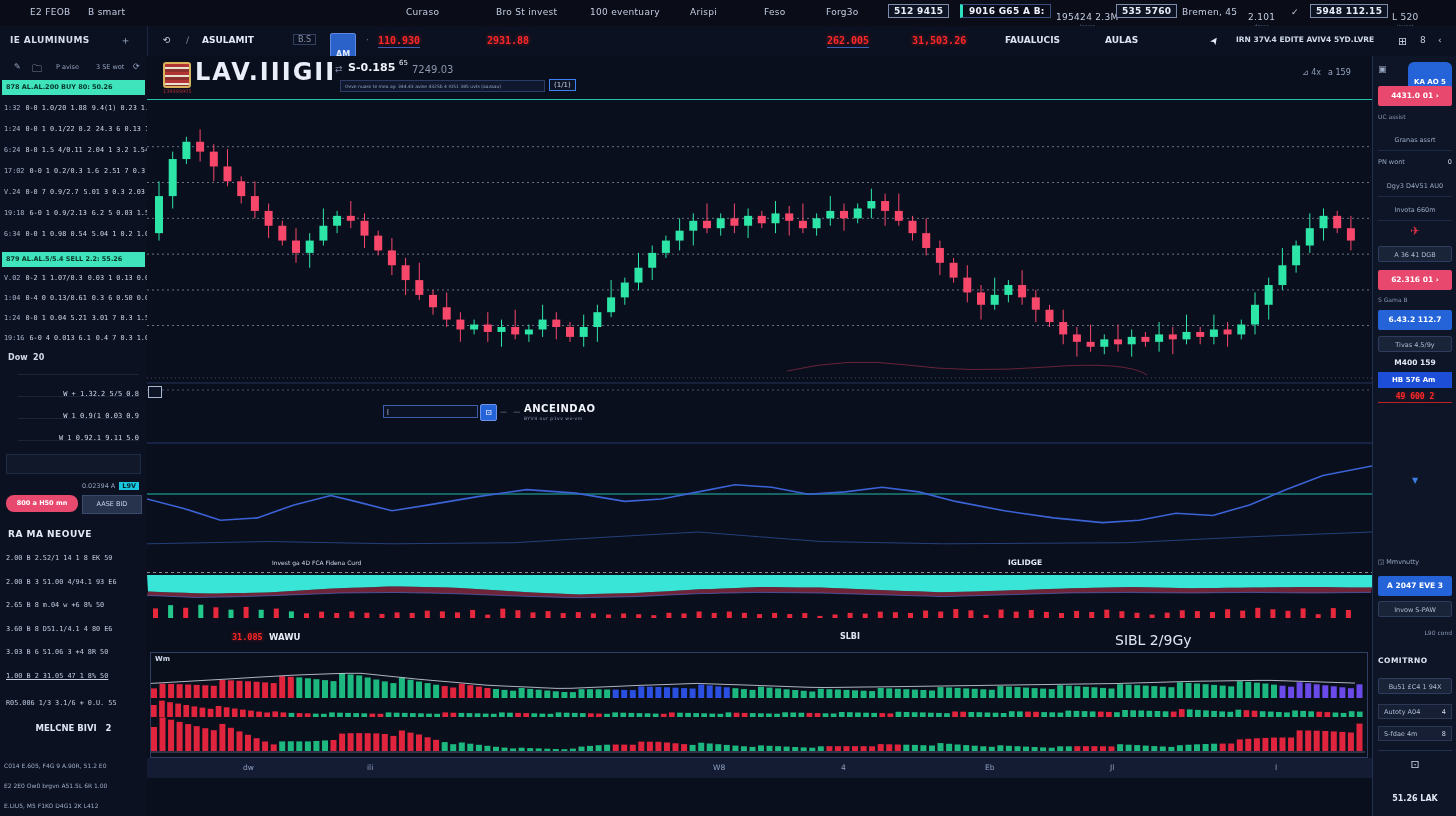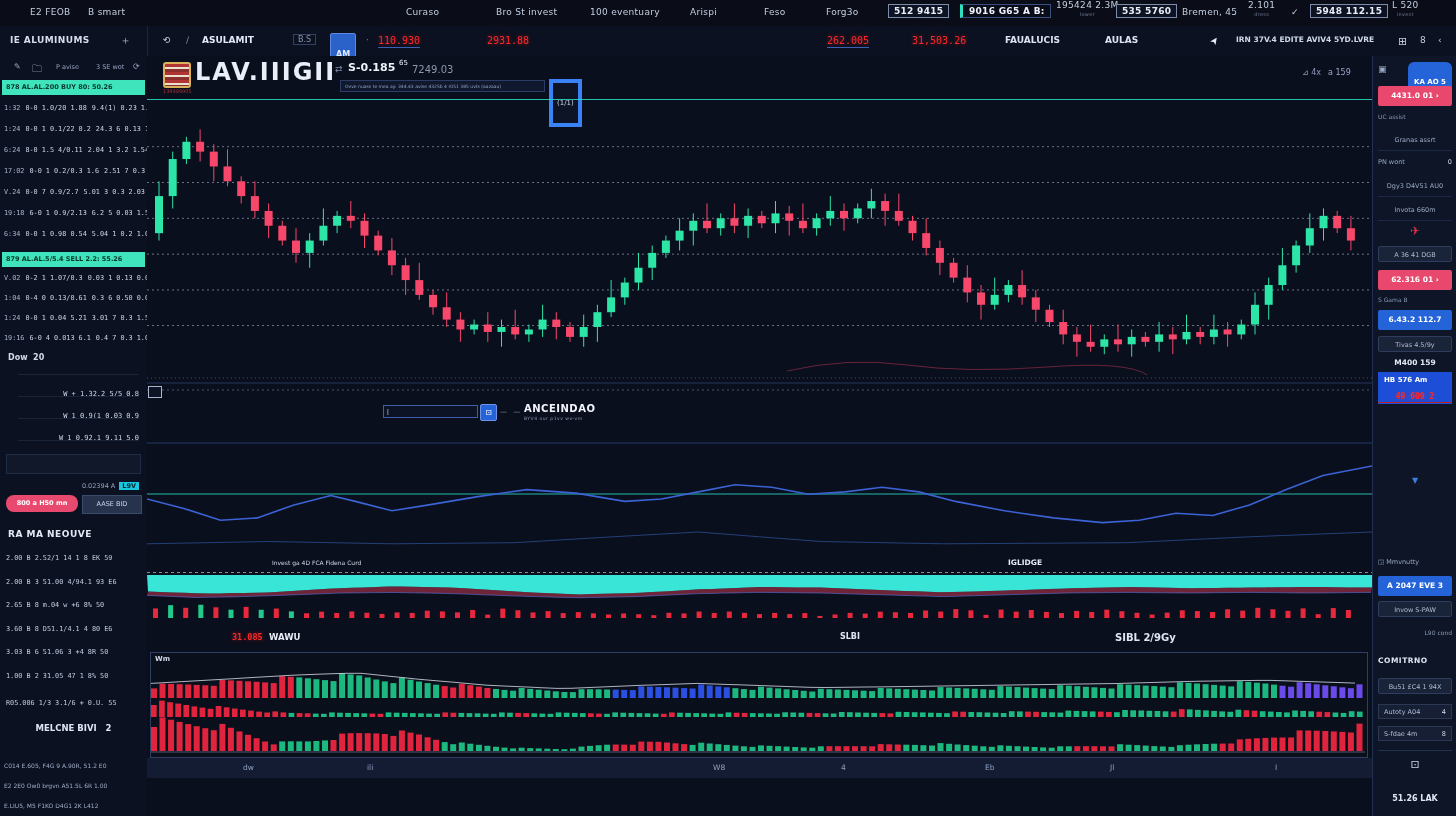--- a/index.html
+++ b/index.html
@@ -5,25 +5,25 @@
   html,body{margin:0;padding:0;background:#05080f;}
   #app{position:relative;width:1456px;height:816px;background:#070b14;overflow:hidden;
        font-family:"DejaVu Sans",sans-serif;color:#c7d2e6;}
   .abs{position:absolute;}
   
   #menubar{position:absolute;left:0;top:0;width:1456px;height:26px;background:#0a0d17;border-bottom:1px solid #1c2640;}
   .mi{position:absolute;top:7px;font-size:9px;color:#c3cde2;white-space:nowrap;letter-spacing:.3px;}
   .mi.box{border:1px solid #7e8cab;padding:1px 5px;top:4px;font-weight:bold;color:#e8eef9;background:#0d1322;}
   .mi.teal{border-left:3px solid #2fe0c0;padding:1px 5px 1px 6px;top:4px;font-weight:bold;color:#eef3fc;border-top:1px solid #39507e;border-bottom:1px solid #39507e;border-right:1px solid #39507e;}
   .mi .sub{display:block;font-size:5px;color:#6d7a96;text-align:center;margin-top:1px;}
-  .mi.subbed{top:0;text-align:center;}
+  .mi.subbed{top:12px;text-align:center;}
   
   #toolbar{position:absolute;left:0;top:26px;width:1456px;height:30px;background:#0b1120;border-bottom:1px solid #1b2942;}
   .tb{position:absolute;top:9px;font-size:9px;color:#c3cde2;white-space:nowrap;}
-  .led{font-family:"DejaVu Sans Mono",monospace;font-weight:normal;color:#ff2727;text-shadow:0 0 4px rgba(255,40,40,.55);font-size:10px;}
+  .led{font-family:"DejaVu Sans Mono",monospace;font-weight:bold;color:#ff2727;text-shadow:0 0 4px rgba(255,40,40,.55);font-size:10px;}
   .ledu{border-bottom:1px solid #3a62b8;padding-bottom:1px;}
   .chip-dim{border:1px solid #32415f;color:#8794ad;padding:0 4px;font-size:8px;top:8px;}
   .btn-am{background:#2a62c9;color:#dfe9fb;border:1px solid #5d8ae0;border-radius:2px;padding:16px 5px;font-size:8px;font-weight:bold;top:7px;}
   
   #sidebar{position:absolute;left:0;top:26px;width:147px;height:790px;background:#0b1120;border-right:1px solid #1b2740;}
   #sb-header{position:absolute;left:0;top:0;width:147px;height:30px;}
   .sb-title{position:absolute;left:10px;top:9px;font-size:9px;font-weight:bold;color:#d5dded;letter-spacing:.4px;}
   .sb-plus{position:absolute;left:120px;top:7px;font-size:11px;color:#9aa8c4;}
   #sb-icons{position:absolute;left:0;top:32px;width:147px;height:22px;font-size:8px;color:#93a1bd;}
   .teal-row{position:absolute;left:2px;width:143px;height:15px;background:#3fe4bd;color:#073628;font-size:6.5px;font-weight:bold;line-height:15px;padding-left:4px;box-sizing:border-box;white-space:nowrap;overflow:hidden;}
@@ -46,61 +46,61 @@
   #chart-logo{position:absolute;left:16px;top:6px;width:24px;height:22px;border-radius:3px;border:2px solid #d9b35c;
      background:repeating-linear-gradient(180deg,#b23434 0 3px,#e8e2cf 3px 5px,#8c2f2f 5px 8px);}
   #big-title{position:absolute;left:48px;top:2px;font-size:24px;font-weight:bold;color:#e9eef8;letter-spacing:2px;font-family:"DejaVu Sans",sans-serif;}
   #logo-sub{position:absolute;left:16px;top:32px;font-size:5px;color:#a82d38;}
   #hdr-ico{position:absolute;left:188px;top:8px;font-size:9px;color:#7d8aa6;}
   #price-main{position:absolute;left:201px;top:5px;font-size:11px;font-weight:bold;color:#eef2fa;}
   #price-sup{position:absolute;left:252px;top:3px;font-size:7px;color:#eef2fa;}
   #price-2{position:absolute;left:265px;top:8px;font-size:10px;color:#8b97ad;}
   #info-bar{position:absolute;left:193px;top:24px;width:205px;height:12px;border:1px solid #2c3c66;background:rgba(18,28,52,.7);
      font-size:4.5px;color:#93a2c0;line-height:12px;padding:0 4px;white-space:nowrap;overflow:hidden;box-sizing:border-box;}
-  #pager{position:absolute;left:402px;top:23px;border:4px solid #3b82f6;font-size:7px;color:#cdd6ea;padding:16px 4px;background:#0d1426;}
+  #pager{position:absolute;left:402px;top:23px;border:1px solid #3b82f6;font-size:7px;color:#cdd6ea;padding:1px 4px;background:#0d1426;}
   #corner-ico{position:absolute;left:1155px;top:12px;font-size:8px;color:#8b98b4;}
   #corner-txt{position:absolute;left:1181px;top:12px;font-size:8px;color:#9aa8c4;}
   #teal-line{position:absolute;left:0;top:43px;width:1225px;height:1px;background:#2adfc2;opacity:.85;}
   #candles{position:absolute;left:0;top:43px;}
   #edge-box{position:absolute;left:1px;top:330px;width:12px;height:10px;border:1px solid #aab6d0;background:#0d1426;}
   
   #ov-input{position:absolute;left:236px;top:349px;width:95px;height:13px;border:1px solid #3f5fae;background:#0c1324;font-size:7px;color:#c7d2e6;padding:0 3px;box-sizing:border-box;}
   #ov-btn{position:absolute;left:333px;top:348px;width:15px;height:15px;background:#2563d9;border:1px solid #6b93e8;color:#fff;font-size:8px;line-height:15px;text-align:center;border-radius:2px;}
   #ov-dash{position:absolute;left:353px;top:352px;font-size:7px;color:#8794ad;letter-spacing:2px;}
   #ov-label{position:absolute;left:377px;top:347px;font-size:10px;font-weight:bold;color:#f2f5fc;letter-spacing:.5px;}
   #ov-sub{position:absolute;left:377px;top:360px;font-size:4.5px;color:#8b98b6;letter-spacing:.5px;}
   #rsi{position:absolute;left:0;top:372px;}
   #lbl-mid-left{position:absolute;left:125px;top:503px;font-size:6px;color:#cfd9eb;}
   #lbl-mid-right{position:absolute;left:861px;top:502px;font-size:7.5px;font-weight:bold;color:#e6ecf7;}
   #ribbon{position:absolute;left:0;top:515px;}
   #rib-red{position:absolute;left:85px;top:576px;font-size:8.5px;font-weight:bold;color:#ff2727;font-family:"DejaVu Sans Mono",monospace;text-shadow:0 0 4px rgba(255,40,40,.5);}
   #rib-white{position:absolute;left:122px;top:576px;font-size:8.5px;font-weight:bold;color:#e9eef8;}
   #rib-c{position:absolute;left:693px;top:576px;font-size:8px;font-weight:bold;color:#dfe6f3;}
-  #rib-r{position:absolute;left:968px;top:576px;font-size:10px;font-weight:bold;color:#dfe6f3;}
+  #rib-r{position:absolute;left:968px;top:576px;font-size:14px;font-weight:normal;color:#dfe6f3;}
   #osc-box{position:absolute;left:3px;top:596px;width:1216px;height:104px;border:1px solid #303e63;background:#0a0f1c;}
   #osc-label{position:absolute;left:4px;top:2px;font-size:7px;font-weight:bold;color:#cfd9eb;}
   
   #xaxis{position:absolute;left:0;top:702px;width:1225px;height:20px;background:#131c32;}
   .tick{position:absolute;top:5px;font-size:7.5px;color:#8fa0c2;}
   #status{position:absolute;left:0;top:722px;width:1225px;height:24px;background:#0a101f;}
   .st{position:absolute;top:7px;font-size:8px;color:#b8c6e0;white-space:nowrap;}
   .st.red{color:#ff2727;font-weight:bold;text-shadow:0 0 4px rgba(255,40,40,.5);}
   
   #rpanel{position:absolute;left:1372px;top:56px;width:84px;height:760px;background:#0d1526;border-left:1px solid #223052;}
   .rp{position:absolute;left:5px;width:74px;box-sizing:border-box;text-align:center;white-space:nowrap;overflow:hidden;}
   .rp.btn-red{background:#e8486e;color:#fff;font-size:7.5px;font-weight:bold;height:20px;line-height:20px;border-radius:2px;}
   .rp.btn-blue{background:#2563d9;color:#fff;font-size:7.5px;font-weight:bold;height:20px;line-height:20px;border-radius:2px;}
   .rp.btn-dark{background:#1a2438;border:1px solid #2e3d5e;color:#aebbd4;font-size:6.5px;height:16px;line-height:16px;border-radius:2px;}
   .rp.tiny{font-size:6px;color:#8b98b6;text-align:left;}
   .rp.tiny-r{font-size:6px;color:#8b98b6;text-align:right;}
   .rp.dim{font-size:6.5px;color:#9aa8c4;border-bottom:1px solid #1c2944;padding-bottom:6px;}
   .rp.kv{font-size:6.5px;color:#9aa8c4;text-align:left;}
   .rp.kv .v{float:right;color:#d5dded;}
   .rp.text{font-size:7.5px;font-weight:bold;color:#e3eaf6;}
-  .rp.row-blue{background:#1d4ed8;color:#fff;font-size:7px;font-weight:bold;height:32px;line-height:16px;text-align:left;padding-left:6px;}
+  .rp.row-blue{background:#1d4ed8;color:#fff;font-size:7px;font-weight:bold;height:16px;line-height:16px;text-align:left;padding-left:14px;}
   .rp.red-ul{color:#ff2727;font-family:"DejaVu Sans Mono",monospace;font-weight:bold;font-size:8px;border-bottom:1px solid #b22;padding-bottom:1px;text-shadow:0 0 4px rgba(255,40,40,.5);}
   .rp.heading{font-size:7.5px;font-weight:bold;color:#dfe6f3;text-align:left;letter-spacing:.5px;}
   .rp.kv-dark{background:#161f33;border:1px solid #2a3854;color:#aebbd4;font-size:6.5px;height:15px;line-height:15px;text-align:left;padding:0 5px;}
   .rp.kv-dark .v{float:right;color:#d5dded;}
   .rp.plane{color:#e03048;font-size:12px;}
   .rp.tri{color:#3b7de0;font-size:8px;}
   .rp.icon{color:#cdd6ea;font-size:11px;}
   .rp.label{font-size:8px;font-weight:bold;color:#dfe6f3;}
   .rp.chip{text-align:right;}
   .rp.chip .chipbtn{display:inline-block;background:#2563d9;color:#fff;font-size:7px;font-weight:bold;padding:16px 6px;border-radius:6px;}
@@ -239,21 +239,21 @@
     </div>
     <div class="btn-pill-red" style="top:469px">800 a H50 mn</div>
     <div class="btn-pill-gray" style="top:469px">AASE BID</div>
     <div class="sb-heading" style="top:503px">RA MA NEOUVE</div>
     <div id="sb-list">
         <div class="sb-li" style="top: 528px;">2.00 B 2.52/1  14 1 8 EK 59</div>
         <div class="sb-li" style="top: 551.5px;">2.00 B 3 51.00  4/94.1 93 E6</div>
         <div class="sb-li" style="top: 575px;">2.65 B 8 m.04  w +6 8% 50</div>
         <div class="sb-li" style="top: 598.5px;">3.60 B 8 D51.1/4.1  4 80 E6</div>
         <div class="sb-li" style="top: 622px;">3.03 B 6 51.06  3 +4 8R 50</div>
-        <div class="sb-li" style="top: 645.5px;">1.00 B 2 31.05  47 1 8% 50</div>
+        <div class="sb-li" style="top: 645.5px; text-decoration: underline;">1.00 B 2 31.05  47 1 8% 50</div>
       </div>
     <div class="sb-li" style="top:673px">R05.006  1/3 3.1/6      + 0.U. 55</div>
     <div class="sb-mel" style="top:697px"><span>MELCNE BIVI</span>&nbsp;&nbsp;&nbsp;<span>2</span></div>
     <div id="sb-tiny">
         <div class="sb-tiny" style="top: 736px;">C014  E.605, F4G 9 A.90R,  51.2  E0</div>
         <div class="sb-tiny" style="top: 756px;">E2 2E0  Ow0 brgvn  A51.5L 6R  1.00</div>
         <div class="sb-tiny" style="top: 776px;">E.LIU5,  M5 F1KO  D4G1  2K  L412</div>
       </div>
   </div>
 

